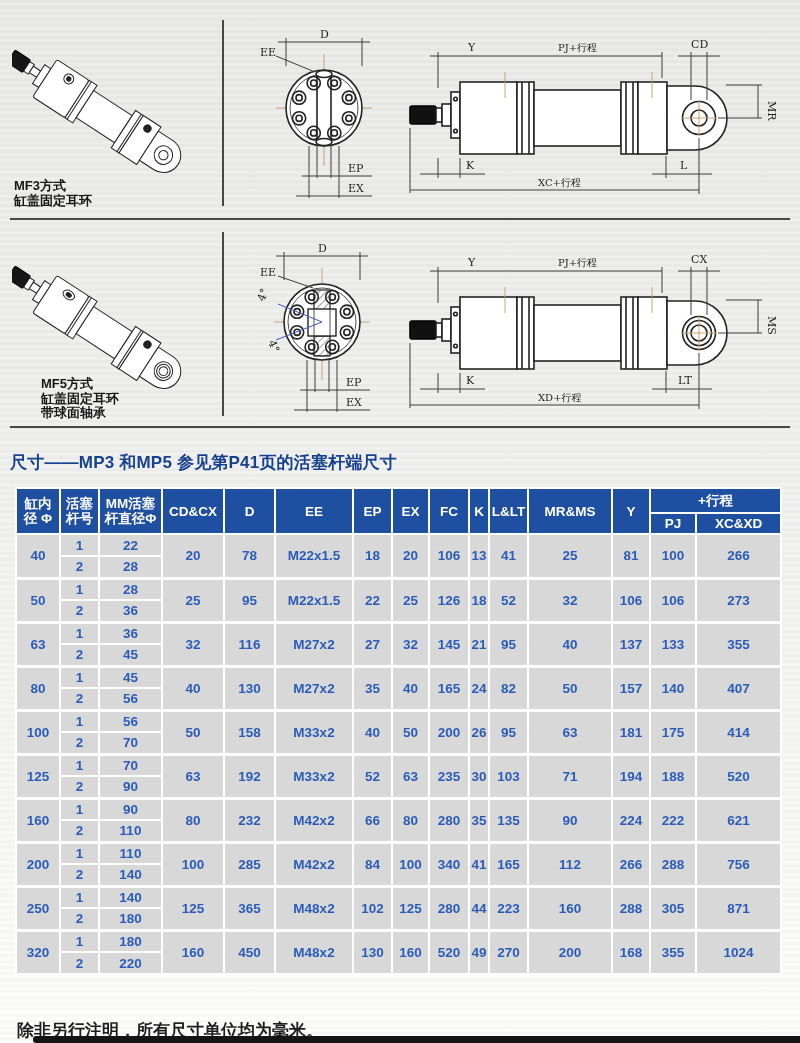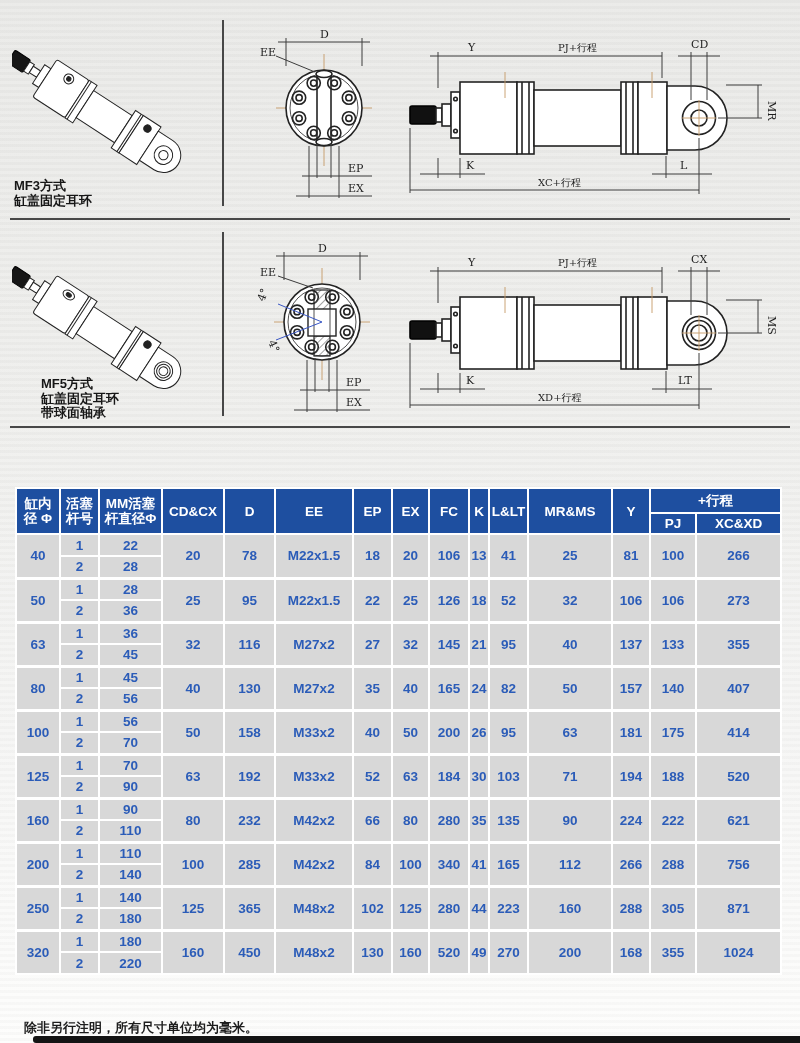--- a/index.html
+++ b/index.html
@@ -8,21 +8,21 @@
     font-family:"Liberation Sans",sans-serif;
     background:
       repeating-linear-gradient(180deg, rgba(0,0,0,0.018) 0 3px, rgba(255,255,255,0.04) 3px 6px),
       linear-gradient(180deg,#eaeae8 0%,#efefed 40%,#f6f6f5 70%,#fdfdfc 100%);
   }
   .abs{position:absolute;}
   .caption{position:absolute;font-size:13px;font-weight:700;color:#161616;line-height:14.5px;z-index:2;}
   .divider-h{position:absolute;left:10px;width:780px;height:2px;background:#474747;}
   .divider-v{position:absolute;width:2px;background:#474747;}
   .title{position:absolute;left:10px;top:451px;font-size:17px;font-weight:700;color:#16418f;letter-spacing:.2px;}
-  .footnote{position:absolute;left:24px;top:1019px;font-size:13px;font-weight:600;color:#1d1d1d;}
+  .footnote{position:absolute;left:17px;top:1019px;font-size:17px;font-weight:600;color:#1d1d1d;}
   .bottom-bar{position:absolute;left:33px;right:0;bottom:0;height:7px;background:#141414;border-radius:3px 0 0 3px;}
 
   .spec-table{position:absolute;left:15px;top:487px;}
   table{border-collapse:collapse;table-layout:fixed;width:765px;}
   th,td{border:2px solid #fff;text-align:center;vertical-align:middle;overflow:hidden;padding:0;}
   thead th{
     background:#1e4fa0;color:#fff;font-size:13.5px;font-weight:700;
     white-space:pre-line;line-height:1.12;padding:2px 0;
   }
   thead tr:nth-child(1){height:25px;}
@@ -310,20 +310,21 @@
     <text class="dimcn" x="158" y="23">PJ+行程</text>
     <text class="dim" x="291" y="20">CX</text>
     <text class="dim" transform="rotate(90 368 73)" x="368" y="73">MS</text>
     <text class="dim" x="66" y="141">K</text>
     <text class="dimcn" x="138" y="158">XD+行程</text>
     <text class="dim" x="278" y="141">LT</text>
   </svg>
 
   <div class="divider-h" style="top:426px;"></div>
 
+  <div class="title">尺寸——MP3 和MP5 参见第P41页的活塞杆端尺寸</div>
 
   <div class="spec-table">
     <table>
       <colgroup>
         <col style="width:44px">
           <col style="width:39px">
           <col style="width:63px">
           <col style="width:62px">
         <col style="width:51px">
           <col style="width:78px">
@@ -470,21 +471,21 @@
           </tr>
           <tr class="gs">
             <td rowspan="2">125</td>
             <td>1</td>
             <td>70</td>
             <td rowspan="2">63</td>
             <td rowspan="2">192</td>
             <td rowspan="2">M33x2</td>
             <td rowspan="2">52</td>
             <td rowspan="2">63</td>
-            <td rowspan="2">184</td>
+            <td rowspan="2">235</td>
             <td rowspan="2">30</td>
             <td rowspan="2">103</td>
             <td rowspan="2">71</td>
             <td rowspan="2">194</td>
             <td rowspan="2">188</td>
             <td rowspan="2">520</td>
           </tr>
           <tr>
             <td>2</td>
             <td>90</td>

